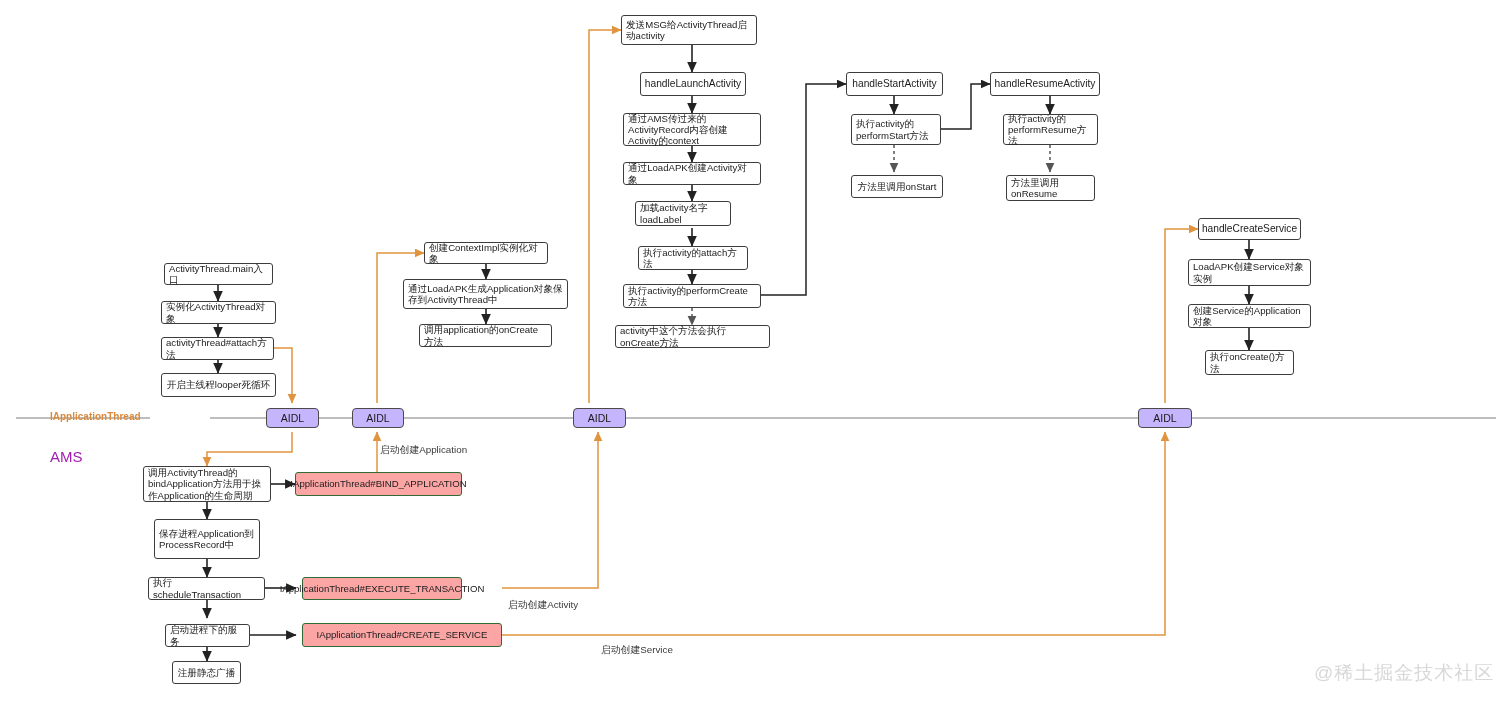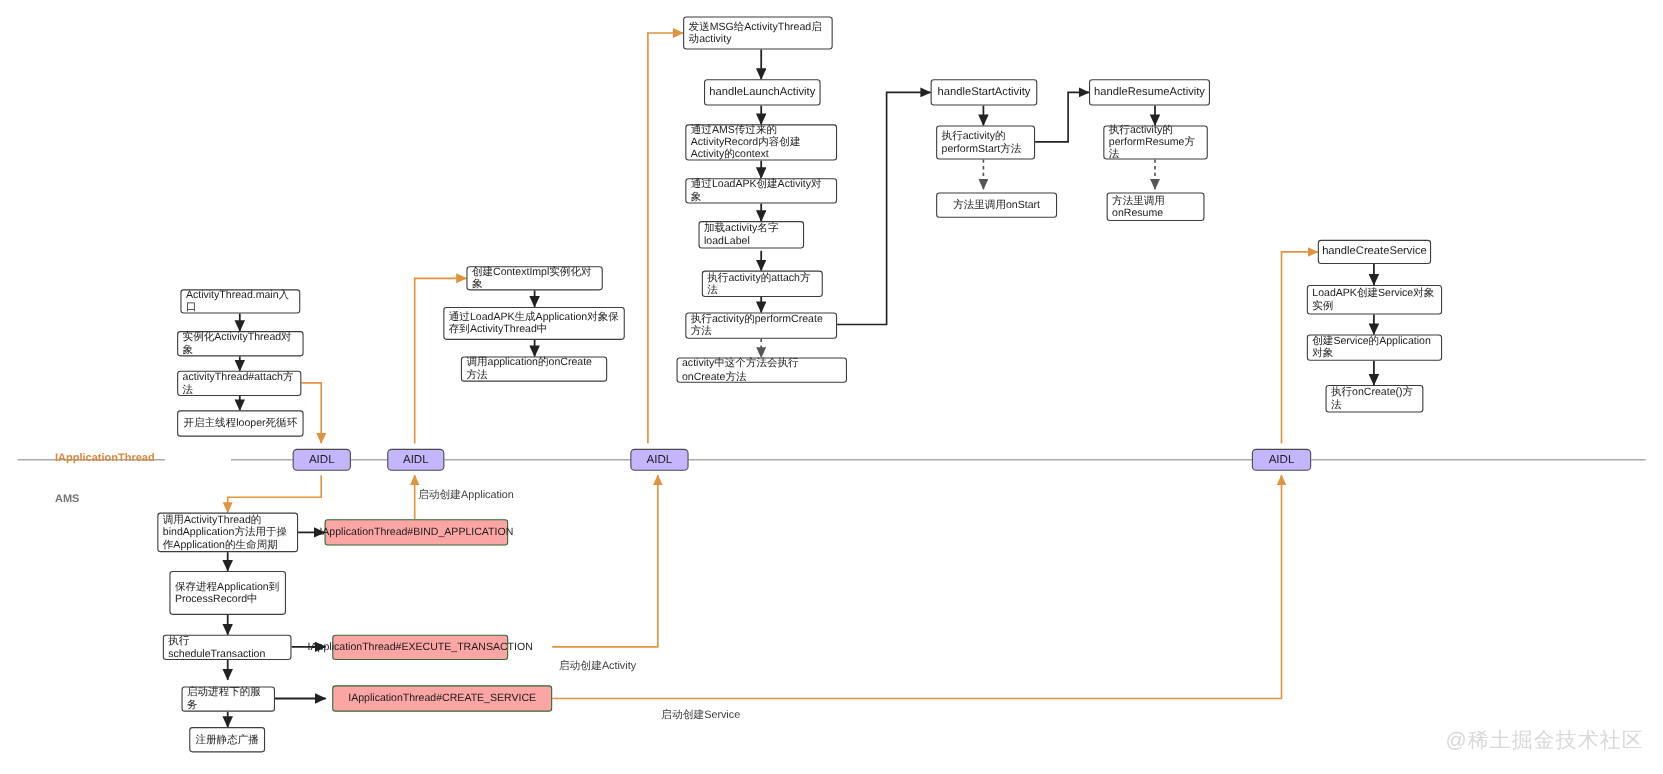--- a/index.html
+++ b/index.html
@@ -16,21 +16,21 @@
   .node.md{font-size:10.2px;}
 
   .aidl{position:absolute;box-sizing:border-box;display:flex;align-items:center;
         justify-content:center;background:#c4b5fd;border:1.6px solid #4a4a4a;
         border-radius:4px;font-size:10.5px;color:#1b1b1b;z-index:6;}
 
   .green{background:#fca5a5;border:1.4px solid #2f6b33;color:#1b1b1b;}
 
   .lbl{position:absolute;font-size:9.8px;color:#3a3a3a;z-index:5;white-space:nowrap;}
   .lbl.orange{color:#d98a3d;font-weight:bold;font-size:10px;}
-  .lbl.ams{color:#737373;font-weight:bold;font-size:10px;}
+  .lbl.ams{color:#a21caf;font-weight:normal;font-size:15px;}
   .watermark{position:absolute;font-size:19px;color:#d8d8d8;letter-spacing:1px;z-index:2;}
 </style>
 </head>
 <body>
 
 <div id="stage">
 
   <svg id="wires" viewBox="0 0 1512 704" xmlns="http://www.w3.org/2000/svg">
     <defs>
       <marker id="ah" markerWidth="8" markerHeight="8" refX="6.2" refY="3" orient="auto">
@@ -127,21 +127,21 @@
   <div class="node md" style="left:640px;top:72px;width:106px;height:24px;">handleLaunchActivity</div>
   <div class="node sm" style="left:623px;top:113px;width:138px;height:33px;">通过AMS传过来的ActivityRecord内容创建Activity的context</div>
   <div class="node sm" style="left:623px;top:162px;width:138px;height:23px;">通过LoadAPK创建Activity对象</div>
   <div class="node sm" style="left:635px;top:201px;width:96px;height:25px;">加载activity名字loadLabel</div>
   <div class="node sm" style="left:638px;top:246px;width:110px;height:24px;">执行activity的attach方法</div>
   <div class="node sm" style="left:623px;top:284px;width:138px;height:24px;">执行activity的performCreate方法</div>
   <div class="node sm" style="left:615px;top:325px;width:155px;height:23px;">activity中这个方法会执行onCreate方法</div>
 
   <div class="node md" style="left:846px;top:72px;width:97px;height:24px;">handleStartActivity</div>
   <div class="node sm" style="left:851px;top:114px;width:90px;height:31px;">执行activity的performStart方法</div>
-  <div class="node sm" style="left:851px;top:175px;width:110px;height:23px;">方法里调用onStart</div>
+  <div class="node sm" style="left:851px;top:175px;width:92px;height:23px;">方法里调用onStart</div>
 
   <div class="node md" style="left:990px;top:72px;width:110px;height:24px;">handleResumeActivity</div>
   <div class="node sm" style="left:1003px;top:114px;width:95px;height:31px;">执行activity的performResume方法</div>
   <div class="node sm" style="left:1006px;top:175px;width:89px;height:26px;">方法里调用onResume</div>
 
   <div class="node md" style="left:1198px;top:218px;width:103px;height:22px;">handleCreateService</div>
   <div class="node sm" style="left:1188px;top:259px;width:123px;height:27px;">LoadAPK创建Service对象实例</div>
   <div class="node sm" style="left:1188px;top:304px;width:123px;height:24px;">创建Service的Application对象</div>
   <div class="node sm" style="left:1205px;top:350px;width:89px;height:25px;">执行onCreate()方法</div>
 

